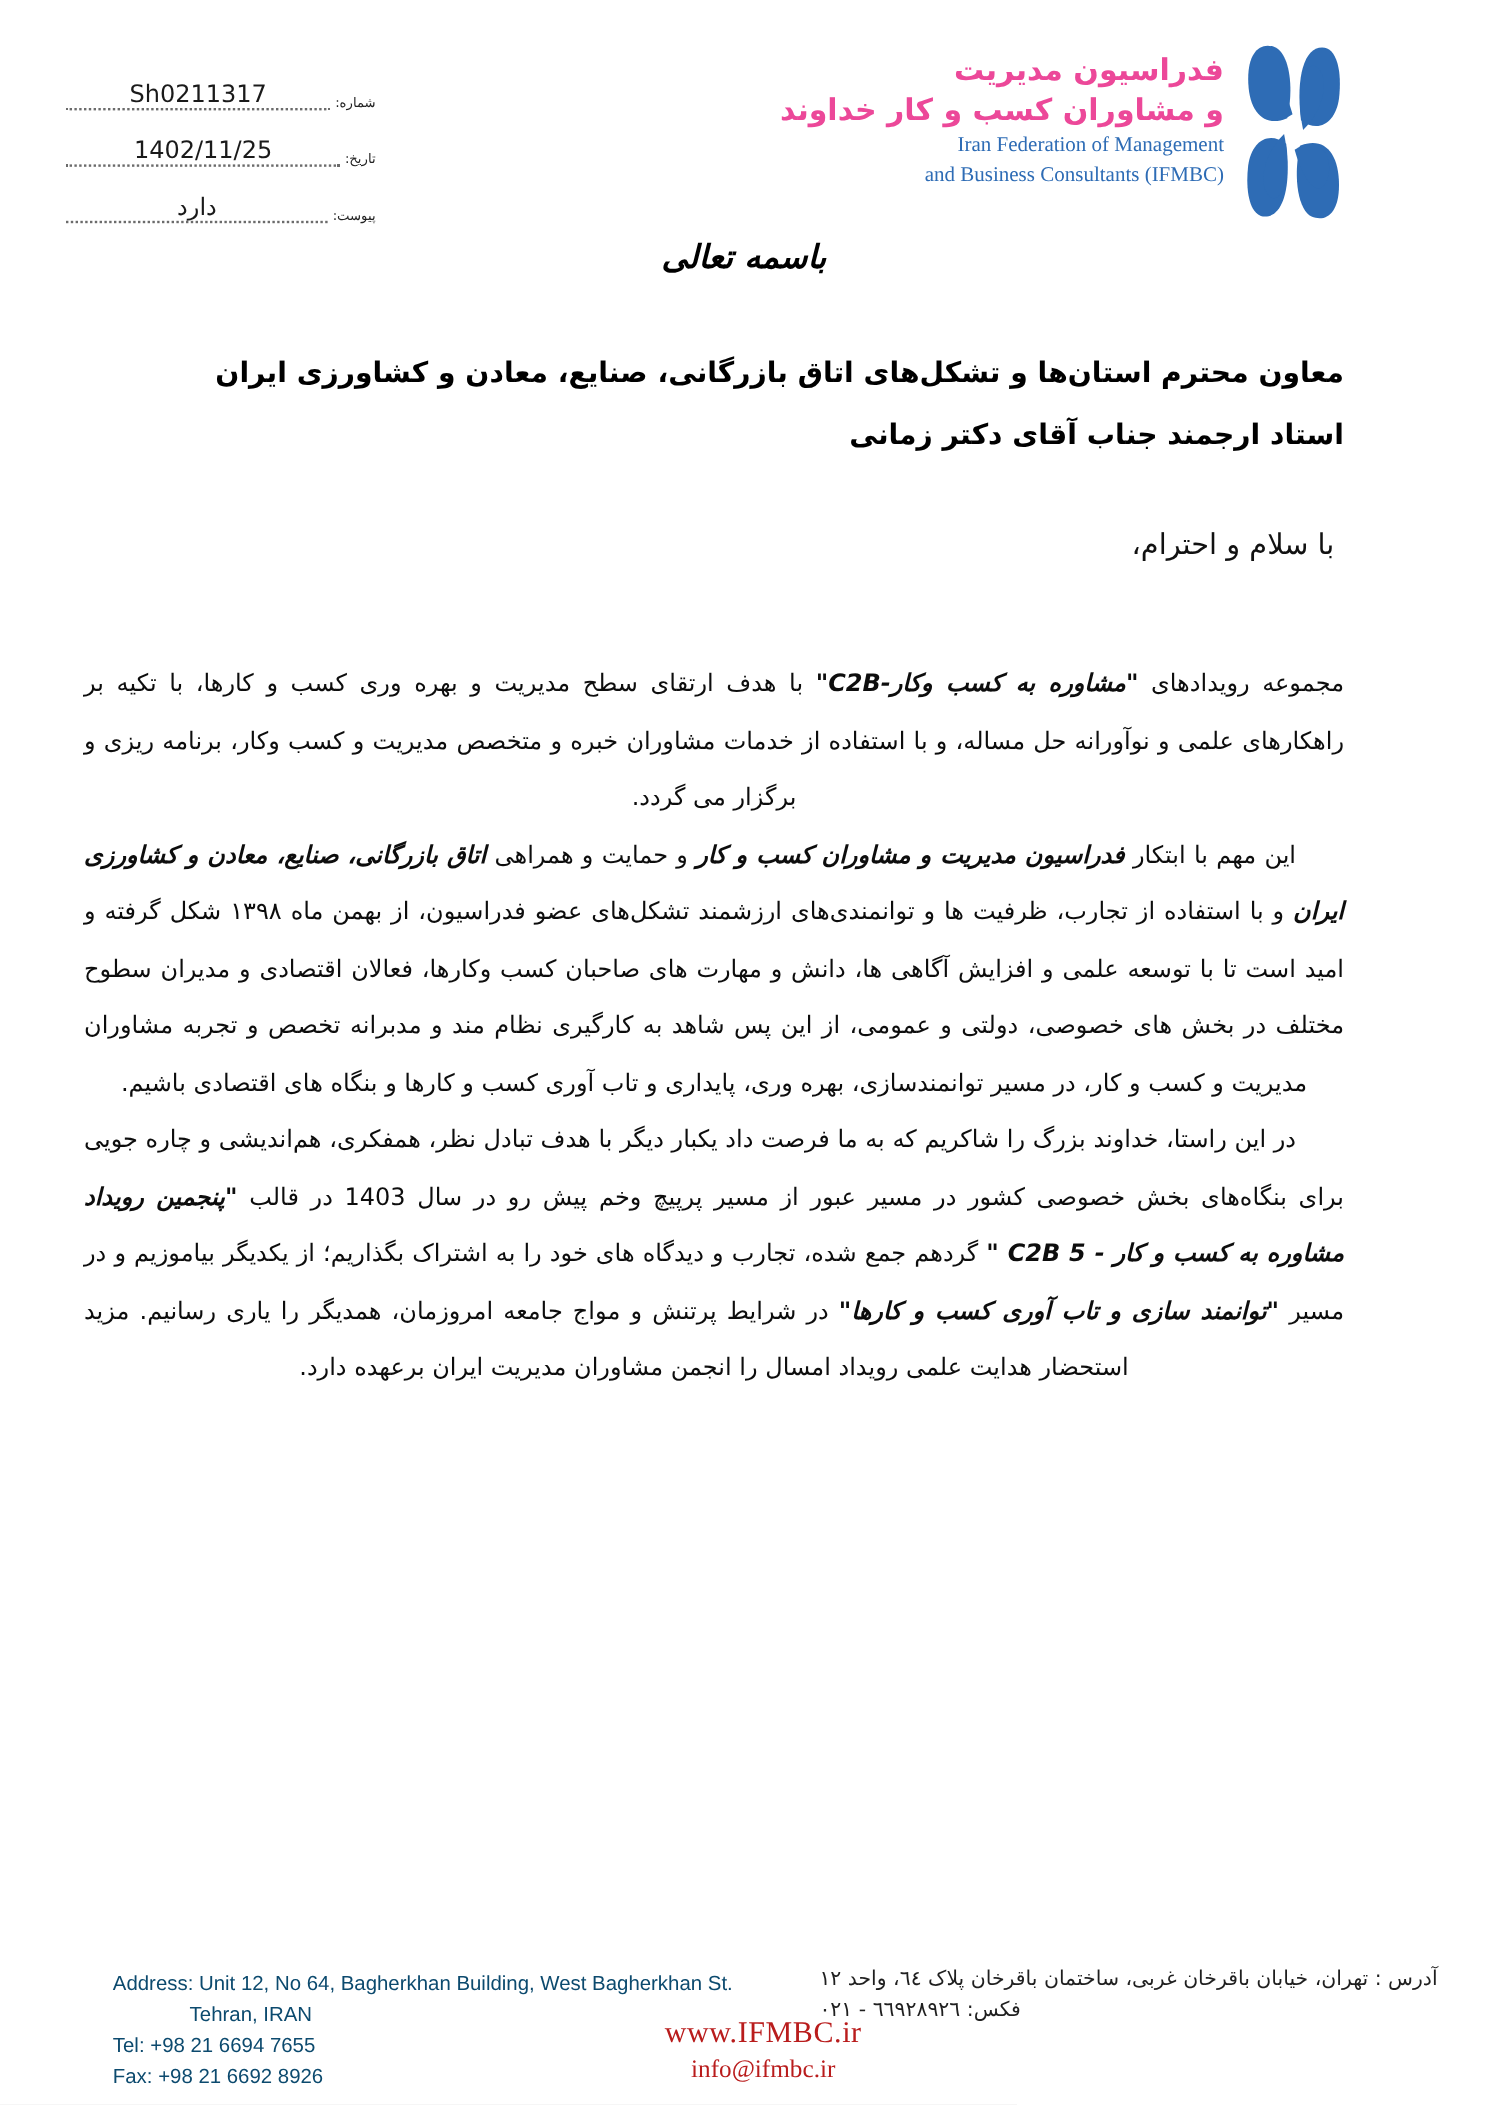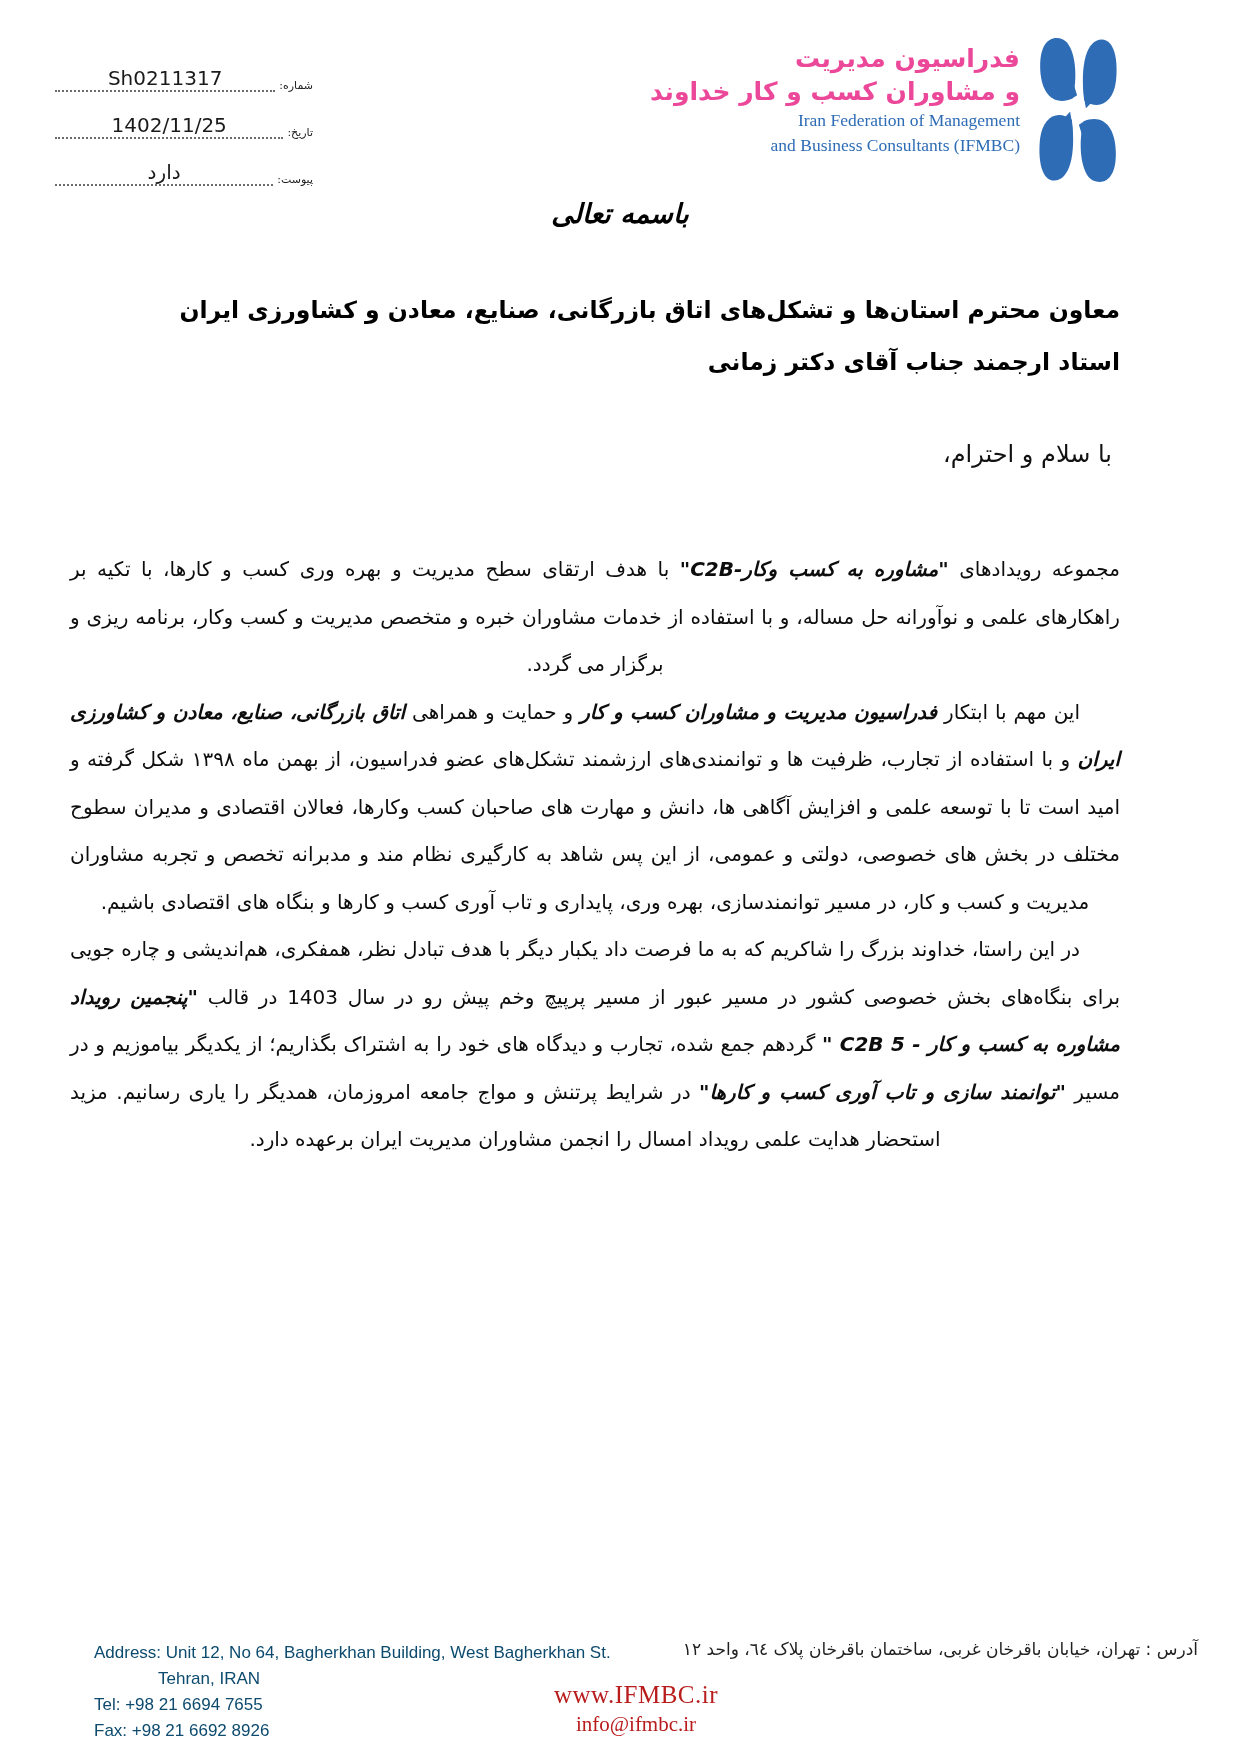--- a/index.html
+++ b/index.html
@@ -138,15 +138,16 @@
     <div>Fax: +98 21 6692 8926</div>
   </div>
 
   <div class="footer-links">
     <div class="site"><a href="#">www.IFMBC.ir</a></div>
     <div class="mail"><a href="#">info@ifmbc.ir</a></div>
   </div>
 
   <div class="footer-fa">
     <div>آدرس : تهران، خیابان باقرخان غربی، ساختمان باقرخان پلاک ٦٤، واحد ١٢</div>
+    <div>فکس: ٦٦٩٢٨٩٢٦ - ٠٢١</div>
   </div>
 
 </div>
 
 </body></html>

